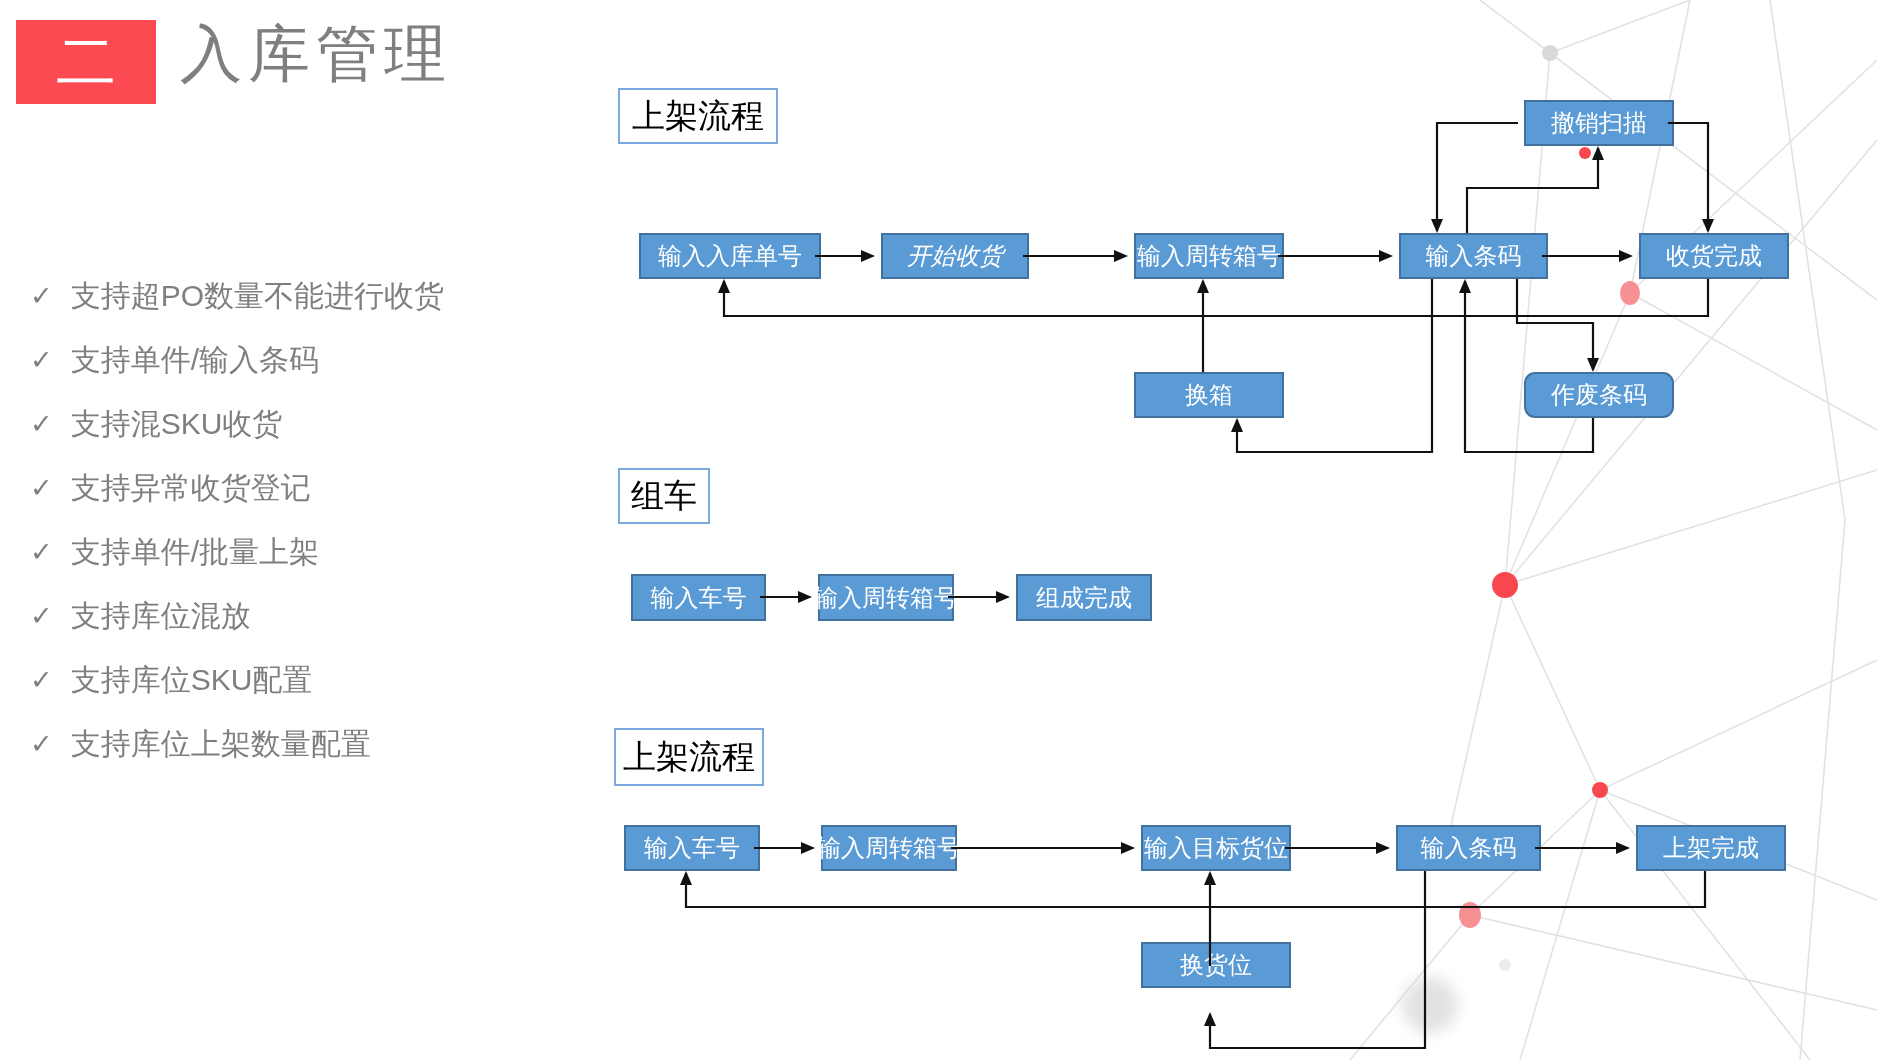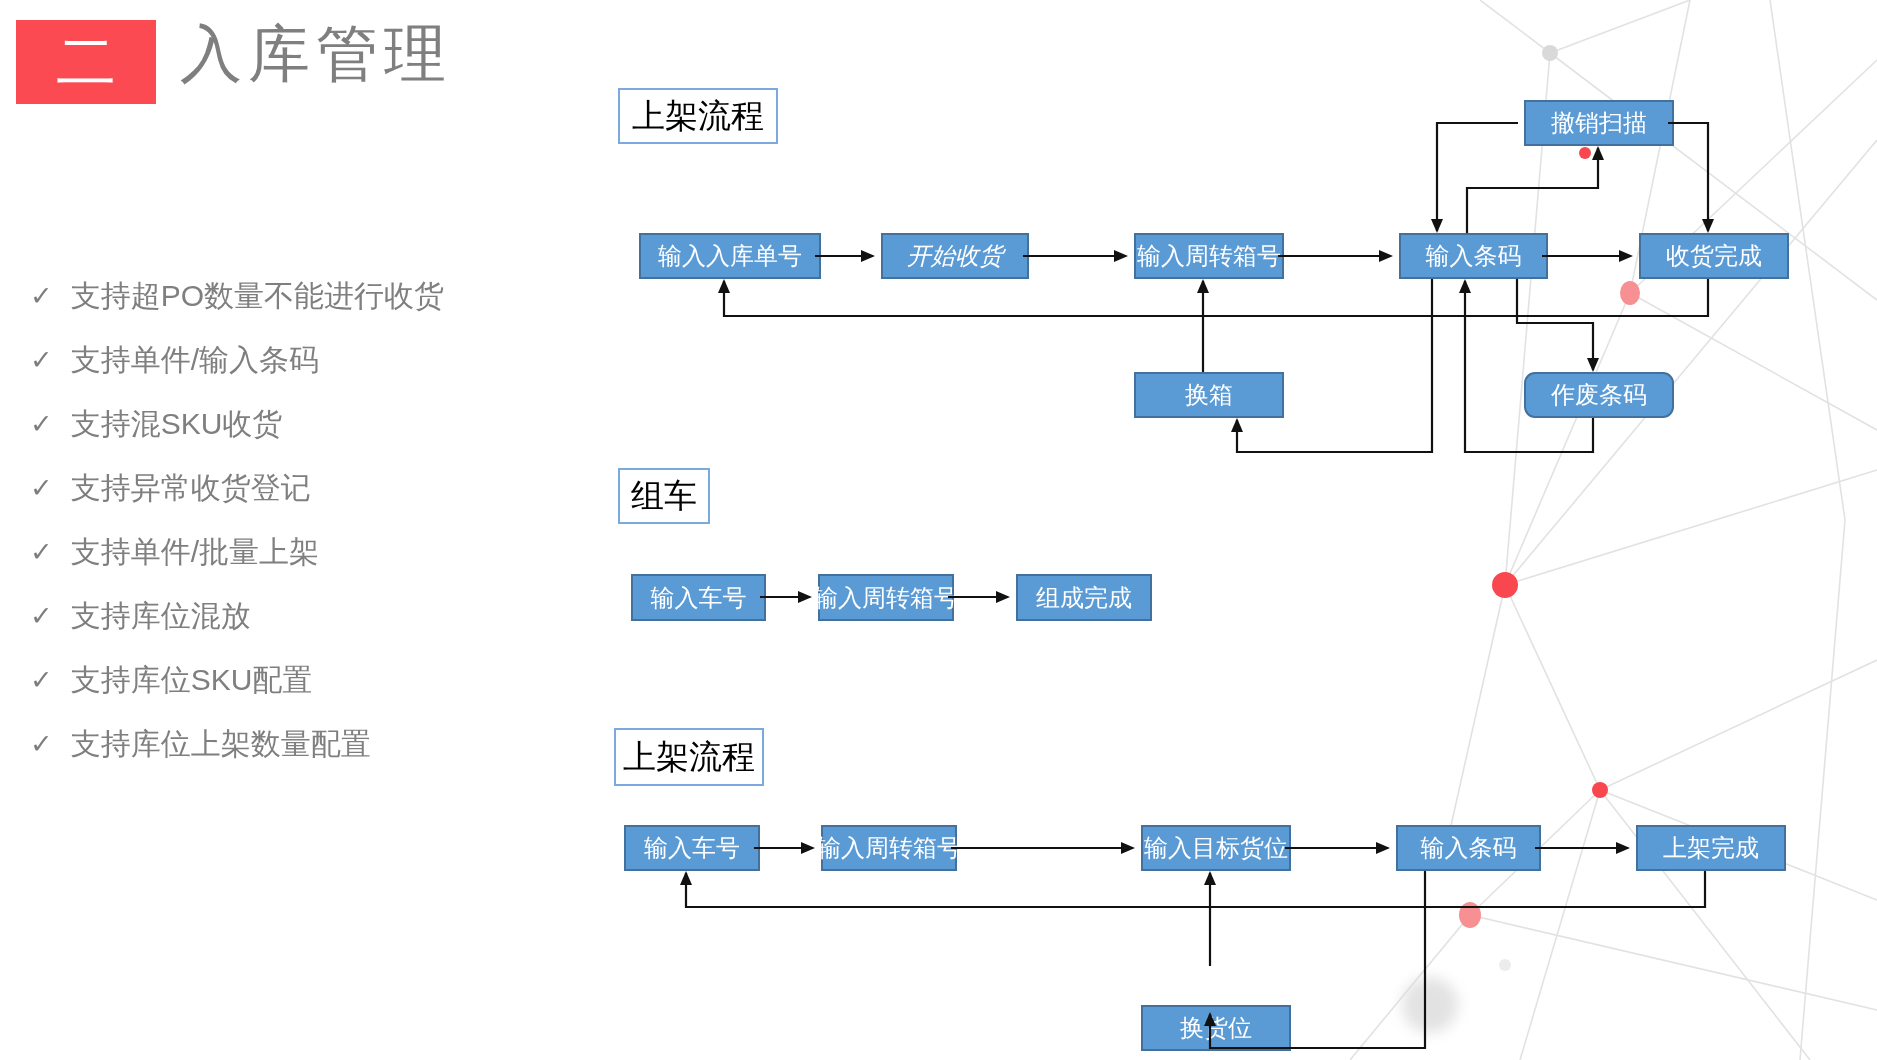--- a/index.html
+++ b/index.html
@@ -125,21 +125,21 @@
 
   <div class="node" style="left:625px;top:574px;width:135px;height:47px;">输入车号</div>
   <div class="node" style="left:812px;top:574px;width:136px;height:47px;">输入周转箱号</div>
   <div class="node" style="left:1010px;top:574px;width:136px;height:47px;">组成完成</div>
 
   <div class="node" style="left:618px;top:825px;width:136px;height:46px;">输入车号</div>
   <div class="node" style="left:815px;top:825px;width:136px;height:46px;">输入周转箱号</div>
   <div class="node" style="left:1135px;top:825px;width:150px;height:46px;">输入目标货位</div>
   <div class="node" style="left:1390px;top:825px;width:145px;height:46px;">输入条码</div>
   <div class="node" style="left:1630px;top:825px;width:150px;height:46px;">上架完成</div>
-  <div class="node" style="left:1135px;top:1005px;width:150px;height:46px;">换货位</div>
+  <div class="node" style="left:1135px;top:942px;width:150px;height:46px;">换货位</div>
 
   <svg class="connector-layer" width="1877" height="1060" viewBox="0 0 1877 1060">
     <defs>
       <marker id="arr" markerUnits="userSpaceOnUse" markerWidth="14" markerHeight="12" refX="12" refY="6" orient="auto">
         <path d="M0,0 L14,6 L0,12 Z" fill="#111"></path>
       </marker>
     </defs>
     <g stroke="#111" stroke-width="2.2" fill="none">
       <path d="M815,256 H873" marker-end="url(#arr)"></path>
       <path d="M1023,256 H1126" marker-end="url(#arr)"></path>

